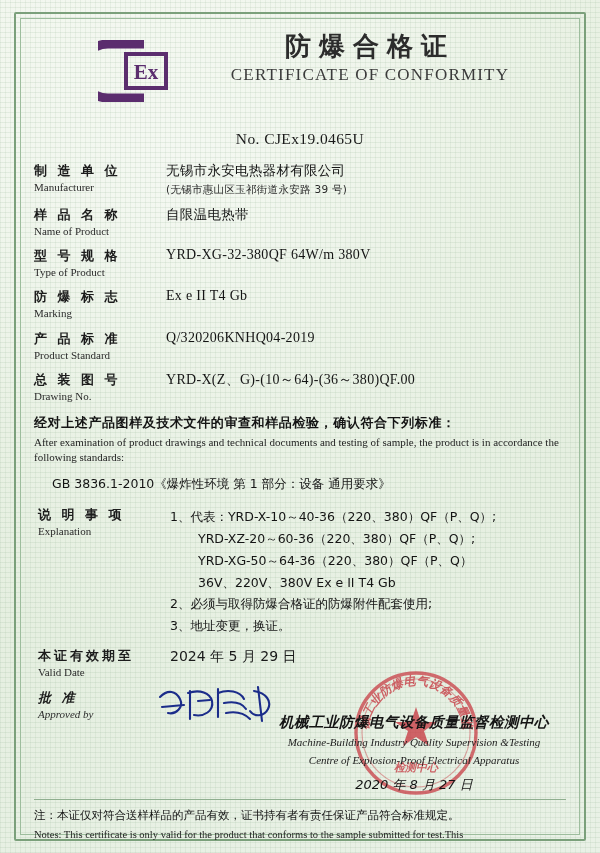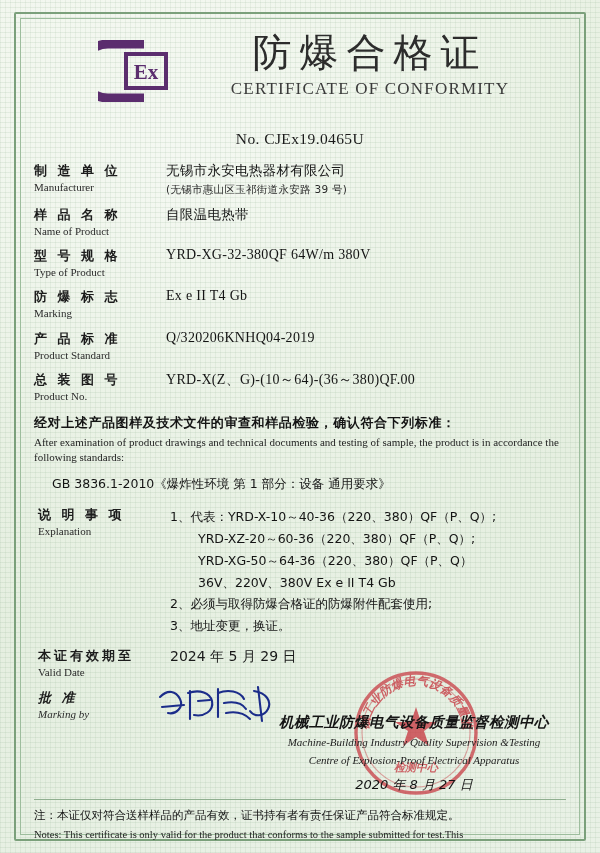--- a/index.html
+++ b/index.html
@@ -57,22 +57,22 @@
   .logo svg { display:block; }
   .title-block {
     position: absolute;
     left: 140px;
     right: 0;
     top: 2px;
     text-align: center;
   }
   .title-cn {
     font-family: "DejaVu Sans", sans-serif;
-    font-weight: normal;
-    font-size: 39px;
+    font-weight: bold;
+    font-size: 26px;
     letter-spacing: 8px;
     color: #2c2c2c;
     line-height: 1.1;
   }
   .title-en {
     font-family: "Liberation Serif", serif;
     font-size: 17px;
     letter-spacing: 1.2px;
     color: #3a3a3a;
     margin-top: 4px;
@@ -318,21 +318,21 @@
         <tr>
           <td class="lab">
             <div class="lab-cn">产 品 标 准</div>
             <div class="lab-en">Product Standard</div>
           </td>
           <td class="val val-serif">Q/320206KNHQ04-2019</td>
         </tr>
         <tr>
           <td class="lab">
             <div class="lab-cn">总 装 图 号</div>
-            <div class="lab-en">Product No.</div>
+            <div class="lab-en">Drawing No.</div>
           </td>
           <td class="val val-serif">YRD-X(Z、G)-(10～64)-(36～380)QF.00</td>
         </tr>
       </tbody>
     </table>
 
     <div class="stmt">
       <div class="stmt-cn">经对上述产品图样及技术文件的审查和样品检验，确认符合下列标准：</div>
       <div class="stmt-en">After examination of product drawings and technical documents and testing of sample, the product is in accordance the following standards:</div>
       <div class="std-list">
@@ -359,21 +359,21 @@
       <div class="vd-lab">
         <div class="lab-cn">本证有效期至</div>
         <div class="lab-en">Valid Date</div>
       </div>
       <div class="vd-val">2024 年 5 月 29 日</div>
     </div>
 
     <div class="approve">
       <div class="approve-lab">
         <div class="lab-cn">批    准</div>
-        <div class="lab-en">Marking by</div>
+        <div class="lab-en">Approved by</div>
       </div>
 
       <div class="sig">
         <svg viewBox="0 0 125 46" width="125" height="46">
           <g fill="none" stroke="#1b2c8a" stroke-width="2.1" stroke-linecap="round">
             <path d="M6 14 C14 6, 22 8, 26 16 C30 24, 22 32, 14 30"></path>
             <path d="M8 24 L30 22"></path>
             <path d="M36 8 L36 36"></path>
             <path d="M34 10 C46 6, 56 10, 58 18 C60 28, 50 34, 40 32"></path>
             <path d="M44 18 L56 17"></path>

